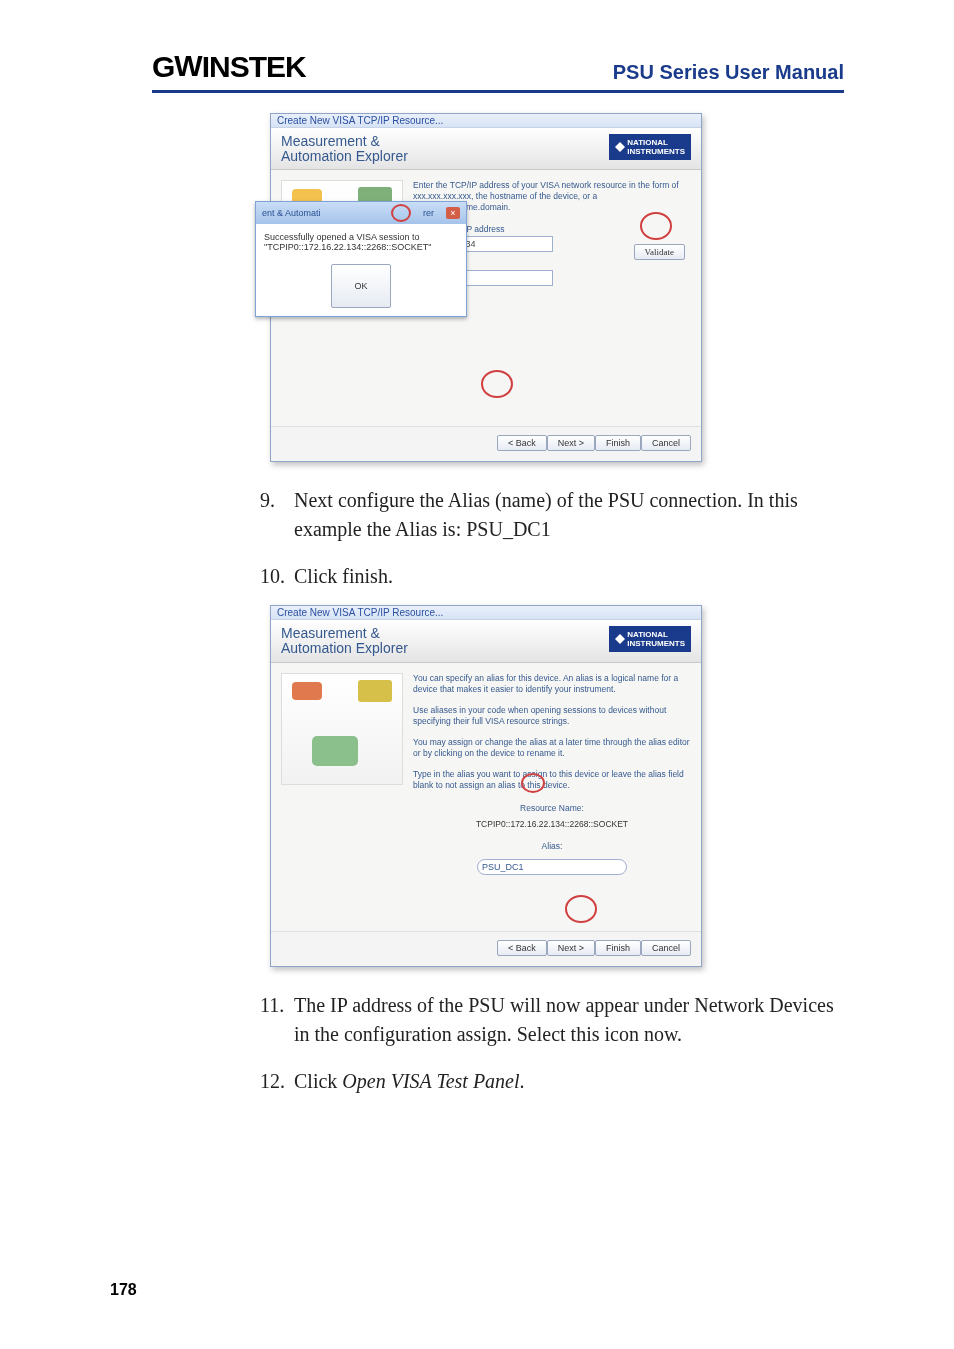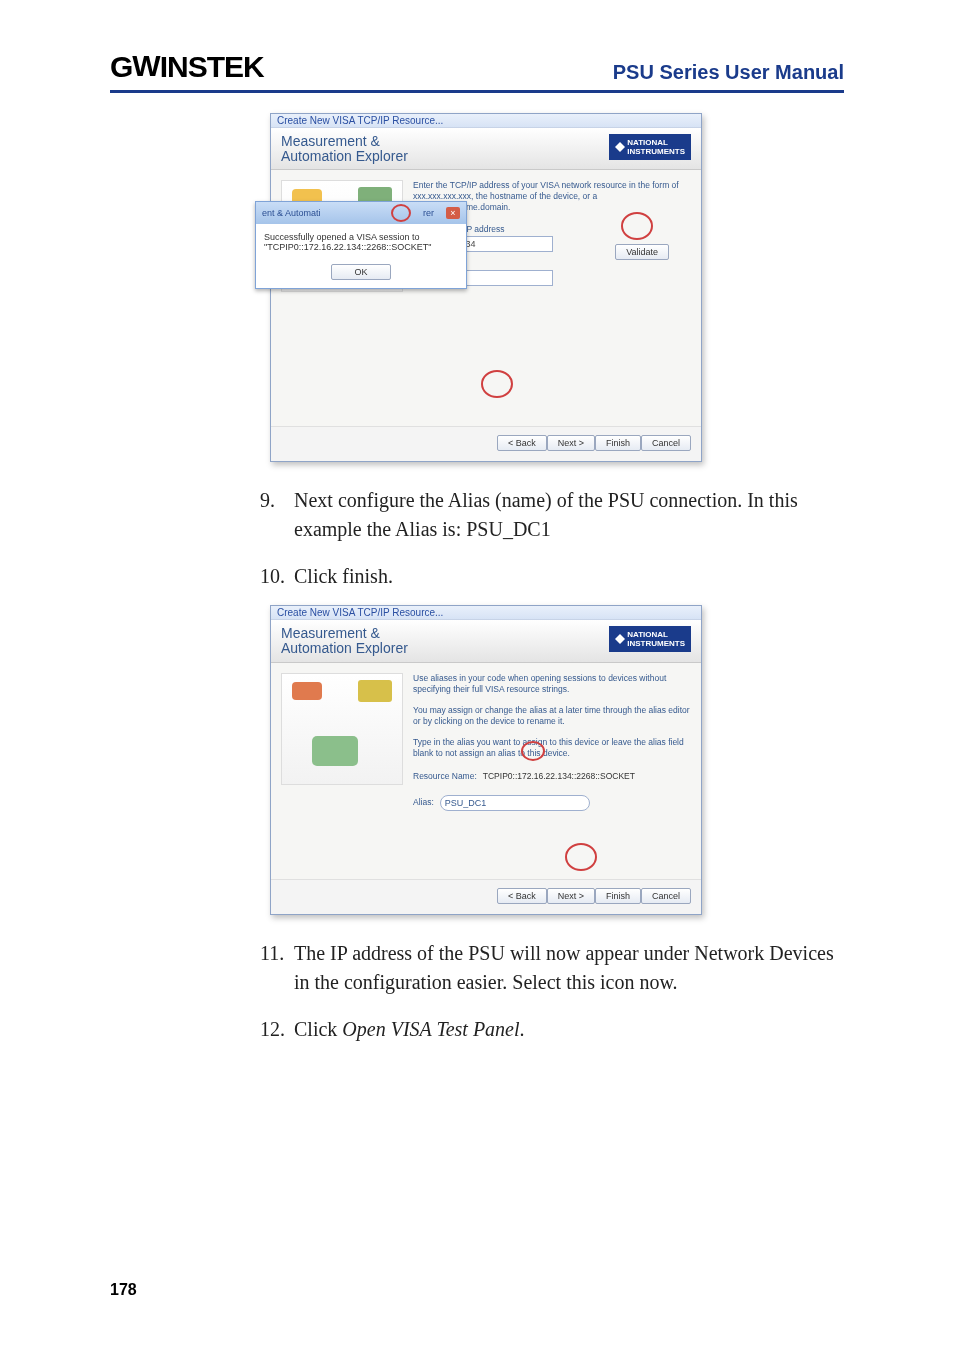--- a/index.html
+++ b/index.html
@@ -17,20 +17,21 @@
     box-sizing: border-box;
     padding: 50px 110px 60px 110px;
   }
   .header-bar {
     display: flex;
     justify-content: space-between;
     align-items: flex-end;
     border-bottom: 3px solid #1a3b8b;
     padding-bottom: 6px;
     margin-bottom: 20px;
+    margin-left: 42px;
   }
   .brand {
     font-family: Arial, Helvetica, sans-serif;
     font-weight: 900;
     font-size: 30px;
     letter-spacing: -1px;
     color: #000;
   }
   .brand .u {
     
@@ -192,21 +193,21 @@
   .page-number {
     position:absolute;
     left:110px;
     bottom:50px;
     font-family: Arial, Helvetica, sans-serif;
     font-weight:700;
     font-size:16px;
     color:#000;
   }
   
-  .formcol2 .row { display:flex; gap:6px; align-items:center; margin-top:12px; font-size:8.5px; color:#35598e;}
+  .formcol2 .row { display:flex; gap:6px; align-items:center; margin-top:12px; font-size:8.5px; color:#35598e;flex-direction:column;}
   .formcol2 .row .val { color:#333; }
 </style>
 </head>
 <body>
 
 <div class="page">
 
   <div class="header-bar">
     <div class="brand">
       G<span class="u">W</span>INSTEK
@@ -240,21 +241,21 @@
           </div>
           <div class="formcol">
             <div class="instr-text">Enter the TCP/IP address of your VISA network resource in the form of xxx.xxx.xxx.xxx, the hostname of the device, or a computer@some.domain.</div>
             <div style="position:relative;">
               <div class="lbl">Hostname or IP address</div>
               <div class="txtfield">172.16.22.134</div>
               <div class="circle-mark" style="left:18px; top:-6px;"></div>
             </div>
             <div class="lbl">Port Number</div>
             <div class="txtfield">2268</div>
-            <div class="validate-area" style="position:absolute; right:32px; top:130px;">
+            <div class="validate-area" style="position:absolute; right:16px; top:130px;font-family:Liberation Serif, serif;">
               <div class="circle-mark" style="left:6px; top:-32px;"></div>
               <span class="btn">Validate</span>
             </div>
           </div>
         </div>
         <div style="height:60px;"></div>
         <div style="position:relative; height:26px;">
           <div class="circle-mark" style="left:210px; top:-30px;"></div>
         </div>
         <div class="dlg-buttons">
@@ -272,21 +273,21 @@
             <div class="circle-mark" style="position:static; width:16px; height:14px;"></div>
             <span>rer</span>
             <span class="xbtn">×</span>
           </span>
         </div>
         <div class="pbody">
           <div>Successfully opened a VISA session to</div>
           <div>"TCPIP0::172.16.22.134::2268::SOCKET"</div>
         </div>
         <div class="pbtns">
-          <span class="btn" style="padding:2px 22px;">OK</span>
+          <span class="btn" style="padding:16px 22px;">OK</span>
         </div>
       </div>
     </div>
 
     <div class="step">
       <div class="step-num">9.</div>
       <div class="step-body">Next configure the Alias (name) of the PSU connection. In this example the Alias is: PSU_DC1</div>
     </div>
 
     <div class="step">
@@ -310,20 +311,21 @@
 INSTRUMENTS</span>
           </div>
         </div>
         <div class="body">
           <div class="illus">
             <div class="blob1" style="background:#e07a4e;"></div>
             <div class="blob2" style="background:#d7c04a;"></div>
             <div class="blob3" style="background:#8bbf8b;"></div>
           </div>
           <div class="formcol formcol2">
+            <div class="instr-text">You can specify an alias for this device. An alias is a logical name for a device that makes it easier to identify your instrument.</div>
             <div class="instr-text">Use aliases in your code when opening sessions to devices without specifying their full VISA resource strings.</div>
             <div class="instr-text">You may assign or change the alias at a later time through the alias editor or by clicking on the device to rename it.</div>
             <div class="instr-text" style="position:relative;">
               <span>Type in the alias you want to assign to this device or leave the alias field blank to not assign an alias to this device.</span>
               <div class="circle-mark" style="left:108px; top:4px; width:20px; height:16px;"></div>
             </div>
             <div class="row">
               <span>Resource Name:</span>
               <span class="val">TCPIP0::172.16.22.134::2268::SOCKET</span>
             </div>
@@ -340,21 +342,21 @@
           <span class="btn">&lt; Back</span>
           <span class="btn">Next &gt;</span>
           <span class="btn">Finish</span>
           <span class="btn">Cancel</span>
         </div>
       </div>
     </div>
 
     <div class="step">
       <div class="step-num">11.</div>
-      <div class="step-body">The IP address of the PSU will now appear under Network Devices in the configuration easier. Select this icon now.</div>
+      <div class="step-body">The IP address of the PSU will now appear under Network Devices in the configuration assign. Select this icon now.</div>
     </div>
 
     <div class="step">
       <div class="step-num">12.</div>
       <div class="step-body">
         <span>Click </span><span class="italic">Open VISA Test Panel</span><span>.</span>
       </div>
     </div>
 
   </div>

